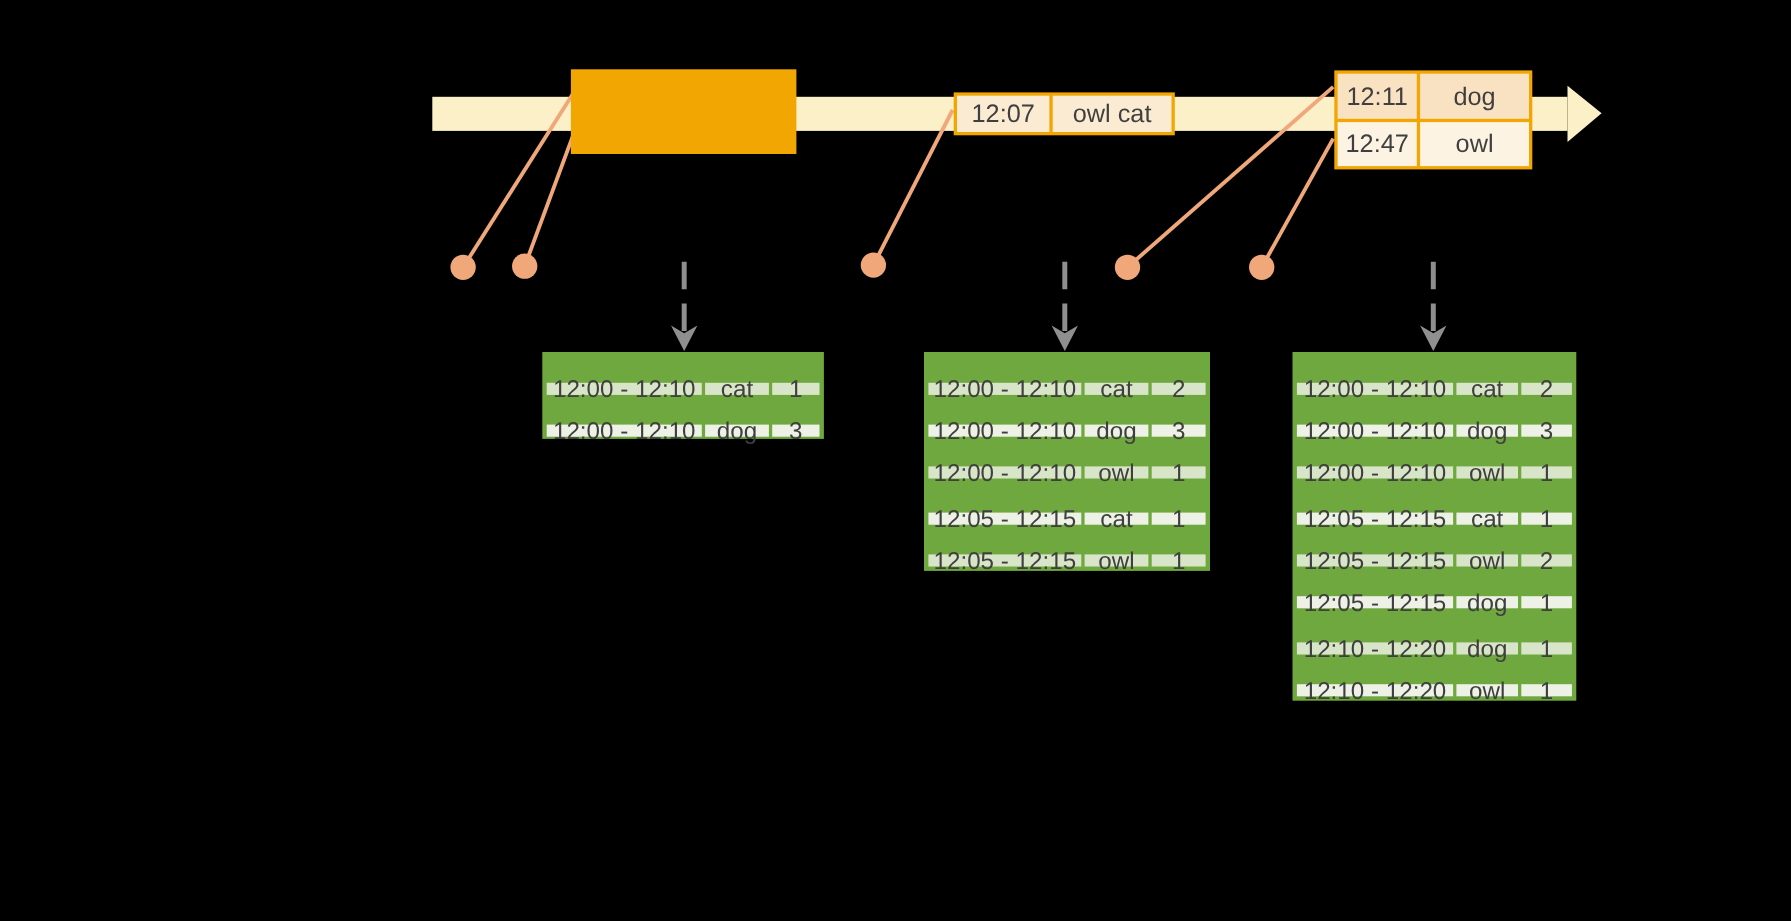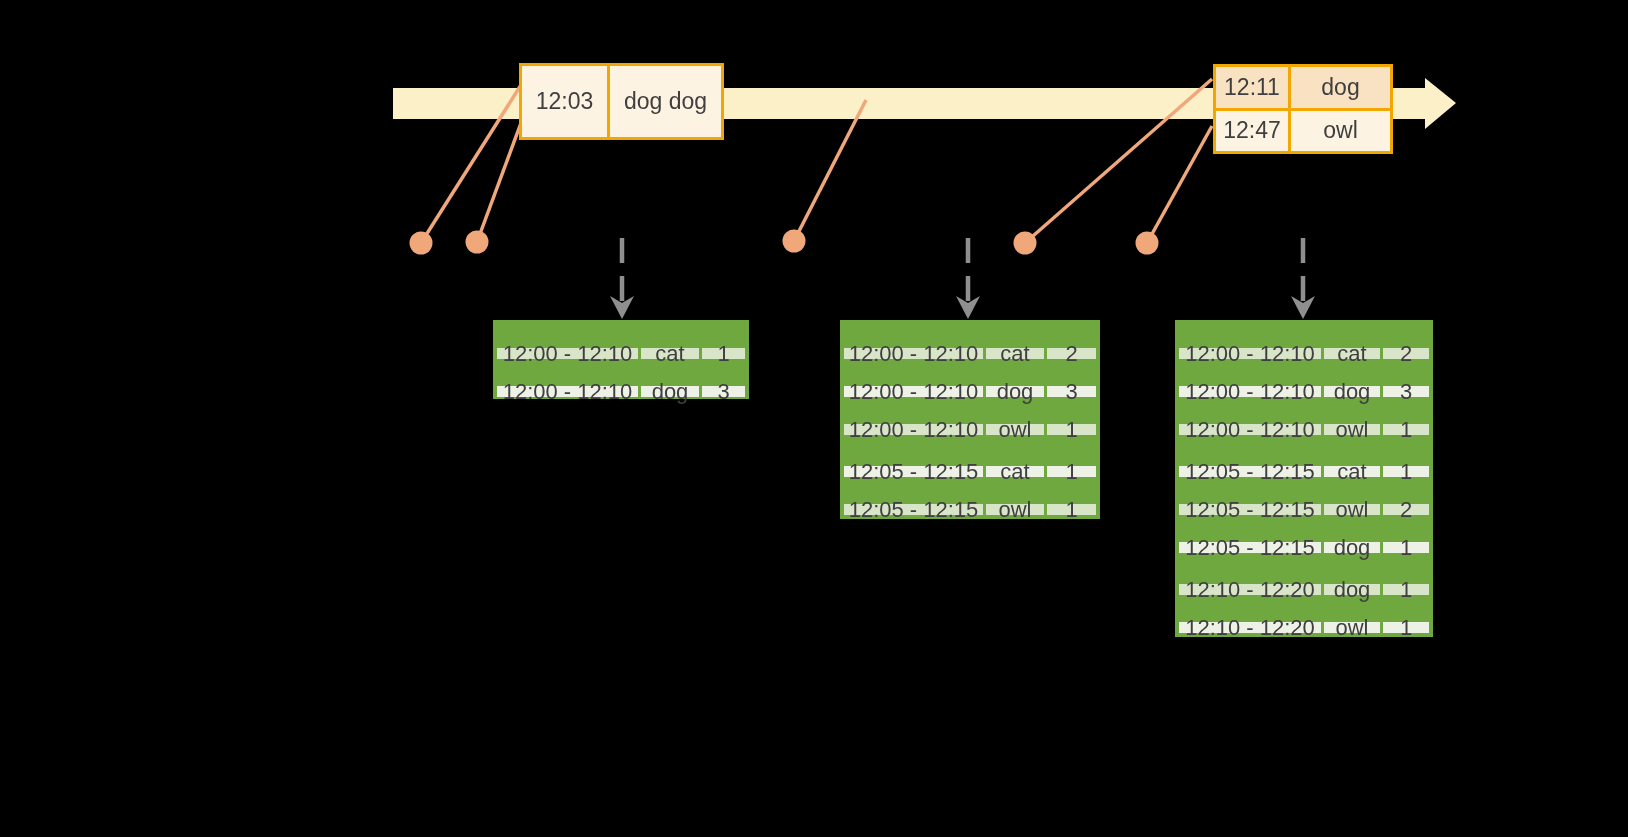--- a/index.html
+++ b/index.html
@@ -71,23 +71,25 @@
       <line x1="1303" y1="238" x2="1303" y2="301"></line>
     </g>
     <g fill="#8F8F8F">
       <path d="M610 296 L622 303 L634 296 L622 319 Z"></path>
       <path d="M956 296 L968 303 L980 296 L968 319 Z"></path>
       <path d="M1291 296 L1303 303 L1315 296 L1303 319 Z"></path>
     </g>
   </svg>
 
   <div class="gold-table" style="left:519px;top:63px;width:205px;height:77px;--timew:85px;">
+    </div>
+  <div class="gold-table" style="left:867px;top:84px;width:201px;height:39px;--timew:84px;">
       <div class="gold-row">
-        <div class="cell time-cell tone-cream">12:03</div>
-        <div class="cell words-cell tone-cream">dog dog</div>
+        <div class="cell time-cell tone-peach_light">12:07</div>
+        <div class="cell words-cell tone-peach_light">owl cat</div>
       </div>
     </div>
   <div class="gold-table" style="left:1213px;top:64px;width:180px;height:90px;--timew:72px;">
       <div class="gold-row">
         <div class="cell time-cell tone-peach">12:11</div>
         <div class="cell words-cell tone-peach">dog</div>
       </div>
       <div class="gold-row">
         <div class="cell time-cell tone-cream">12:47</div>
         <div class="cell words-cell tone-cream">owl</div>

